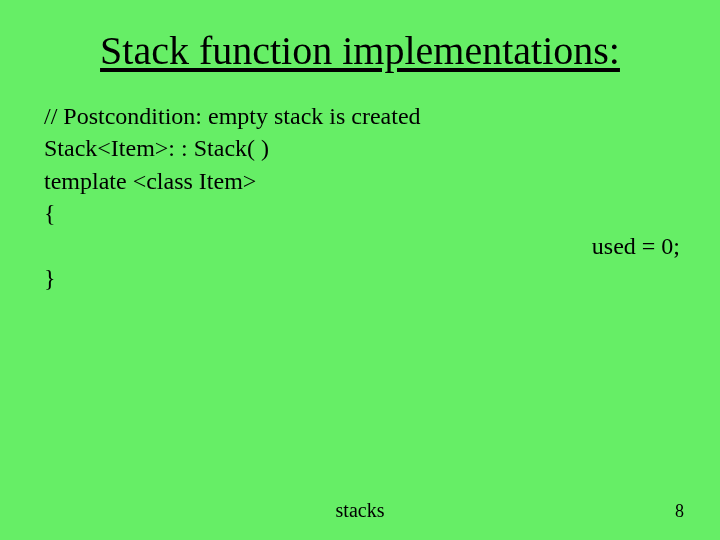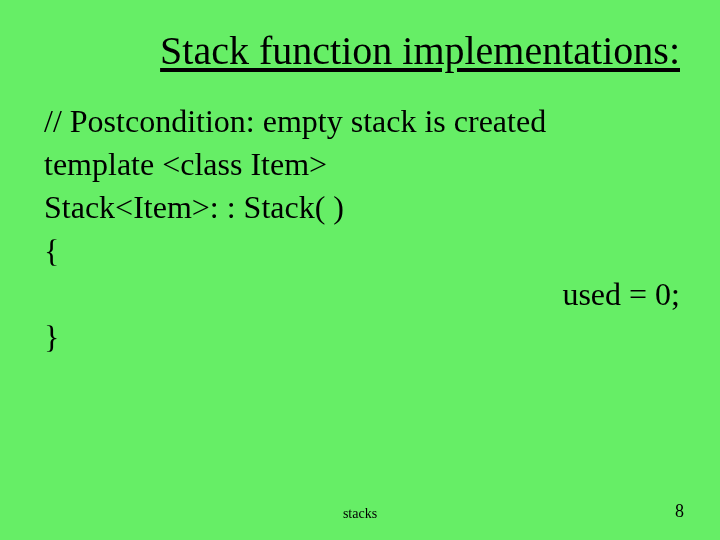--- a/index.html
+++ b/index.html
@@ -13,62 +13,62 @@
     overflow: hidden;
   }
   .slide {
     width: 100%;
     height: 100%;
     padding: 28px 40px 0 40px;
     position: relative;
   }
   .title {
     font-size: 40px;
-    text-align: right;
+    text-align: center;
     font-weight: normal;
     line-height: 1.15;
     margin-bottom: 26px;
     text-decoration: underline;
     text-underline-offset: 4px;
   }
   .body-text {
-    font-size: 32px;
+    font-size: 24px;
     line-height: 1.35;
     padding-left: 4px;
   }
   .body-line { display: block; }
   .indent { padding-left: 28px; text-align: right; }
   .footer-center {
     position: absolute;
     bottom: 18px;
     left: 0;
     width: 100%;
     text-align: center;
-    font-size: 14px;
+    font-size: 20px;
   }
   .footer-pagenum {
     position: absolute;
     bottom: 18px;
     right: 36px;
     font-size: 18px;
   }
 </style>
 </head>
 <body>
 
 <div class="slide">
 
   <h1 class="title">
     <span>Stack function implementations:</span><br>
   </h1>
 
   <div class="body-text">
     <span class="body-line">// Postcondition: empty stack is created</span>
+    <span class="body-line">Stack&lt;Item&gt;: : Stack( )</span>
     <span class="body-line">template &lt;class Item&gt;</span>
-    <span class="body-line">Stack&lt;Item&gt;: : Stack( )</span>
     <span class="body-line">{</span>
     <span class="body-line indent">used = 0;</span>
     <span class="body-line">}</span>
   </div>
 
   <div class="footer-center">stacks</div>
   <div class="footer-pagenum">8</div>
 
 </div>
 

